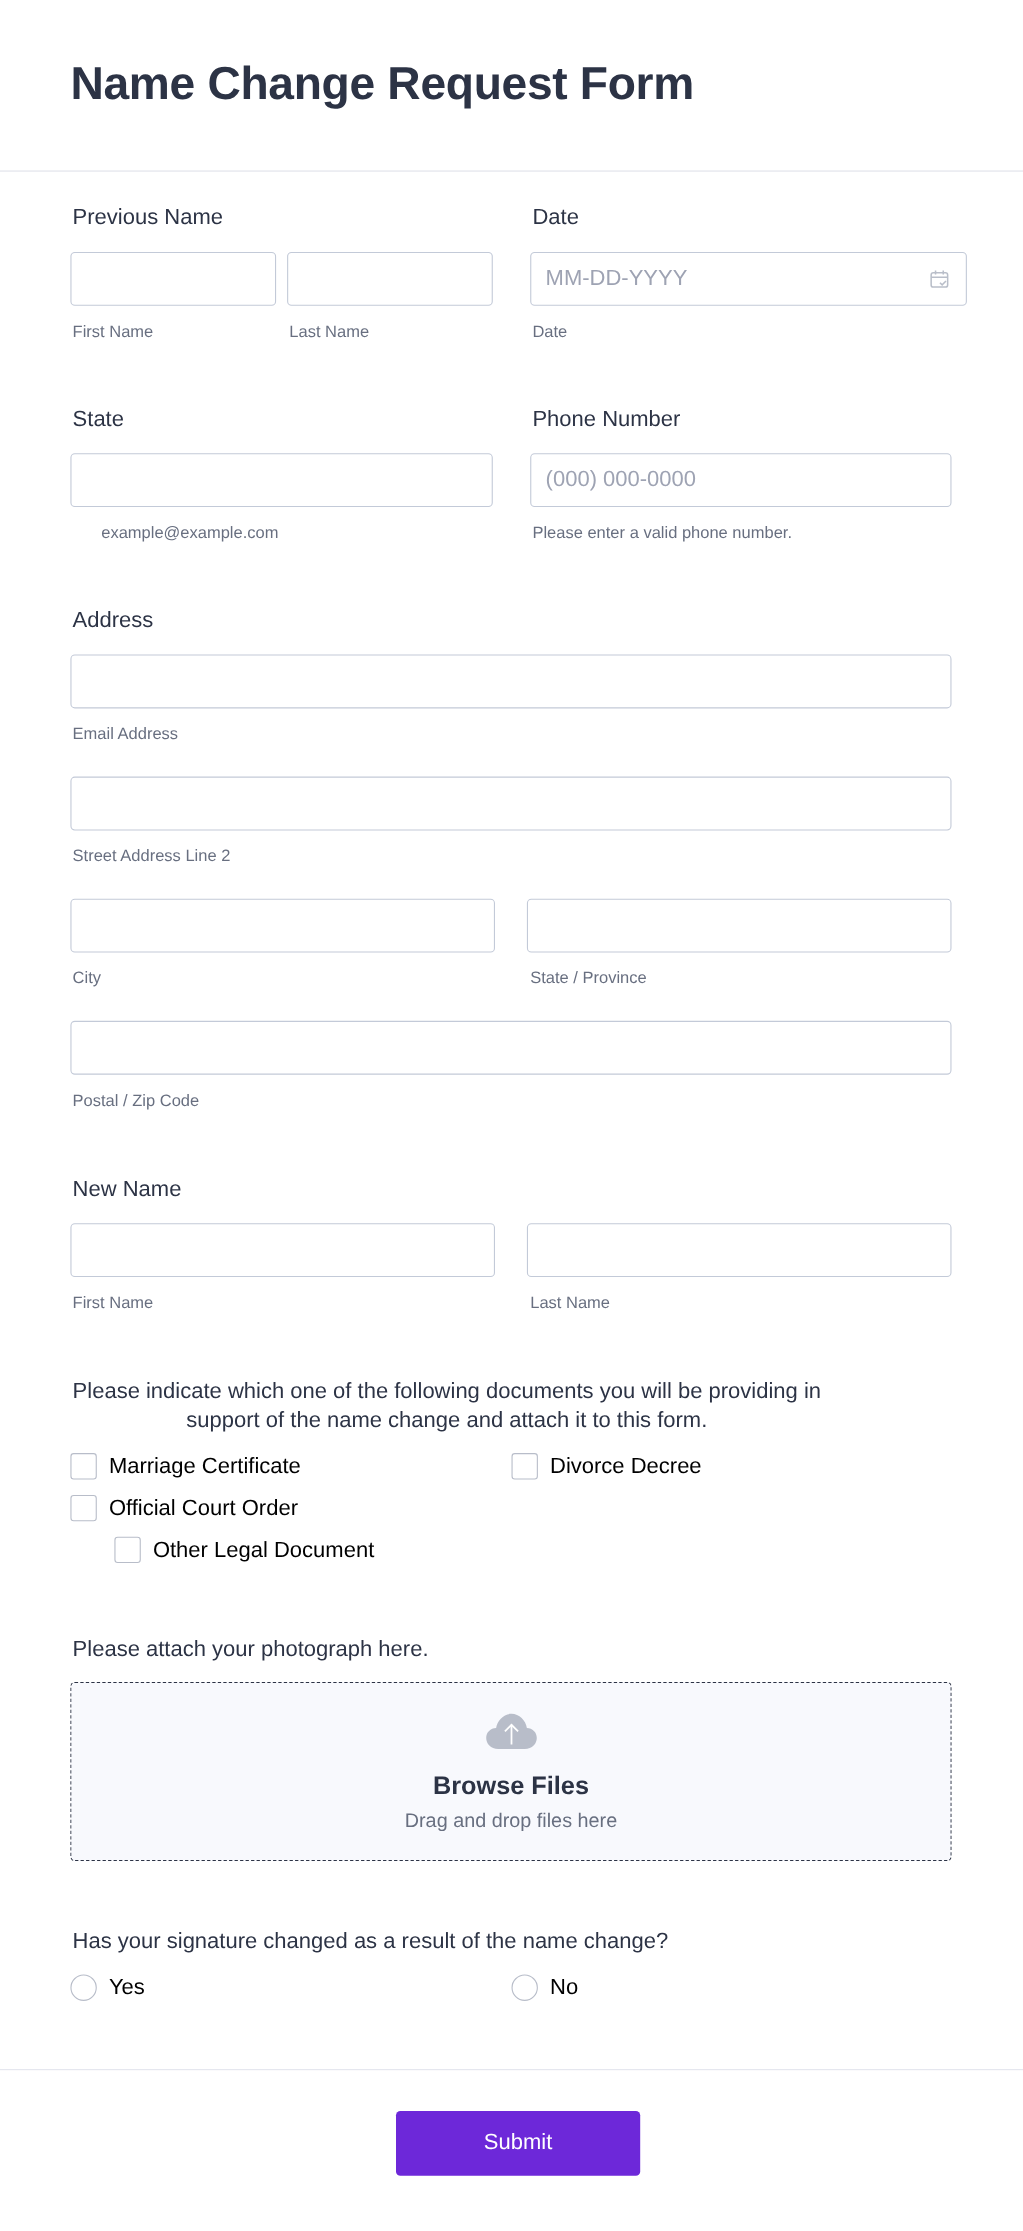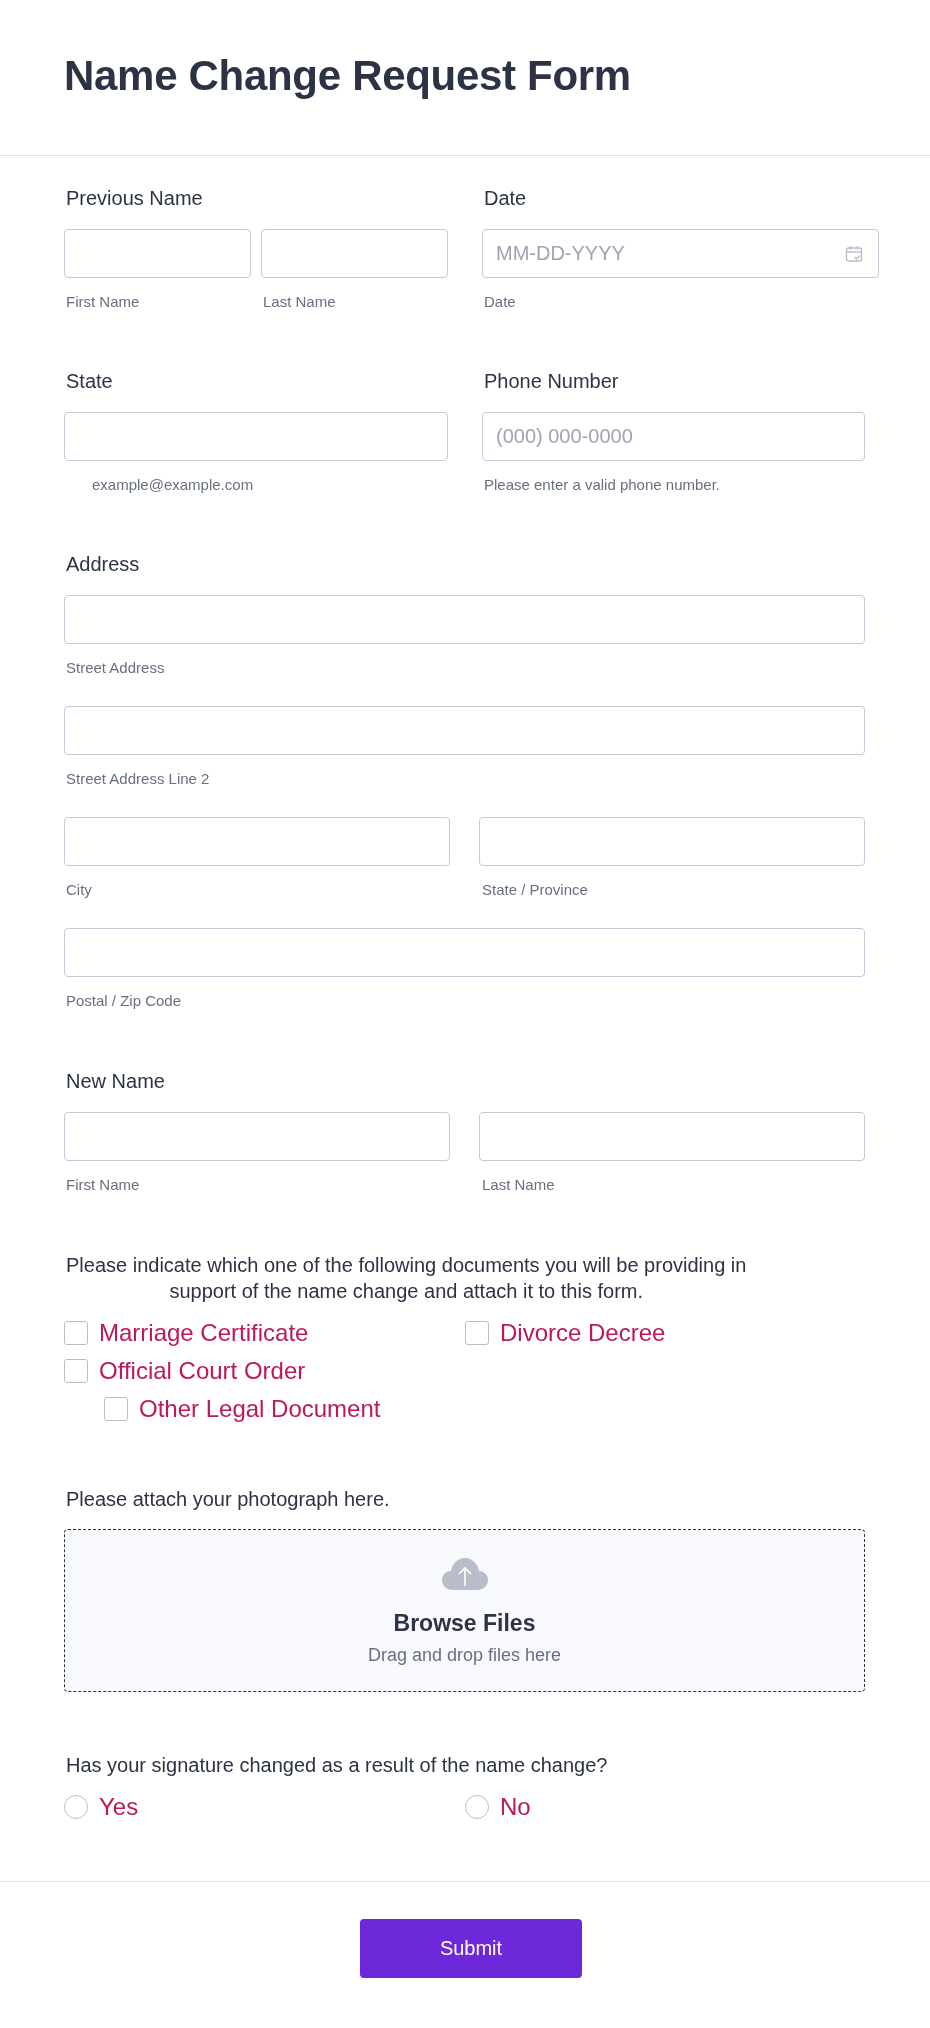--- a/index.html
+++ b/index.html
@@ -17,21 +17,21 @@
     background: #fff; font-size: 20px; color: #8e94a5; padding-left: 13px;
     display: flex; align-items: center;
   }
   .input .ph { color: #9ea3b3; }
   .cal-icon { position: absolute; right: 14px; top: 14px; width: 20px; height: 20px; }
 
   .q-label { position: absolute; font-size: 20px; color: #2c3345; line-height: 26px; text-align: center; }
   .check-item { position: absolute; display: flex; align-items: center; height: 26px; }
   .checkbox { width: 24px; height: 24px; border: 1px solid #b8bdc9; border-radius: 3px; background: #fff; margin-right: 11px; }
   .radio { width: 24px; height: 24px; border: 1px solid #b8bdc9; border-radius: 50%; background: #fff; margin-right: 11px; }
-  .opt-label { font-size: 24px; color: #be185d; text-align: right; }
+  .opt-label { font-size: 20px; color: #000000; text-align: right; }
 
   .upload {
     position: absolute; left: 64px; top: 1529px; width: 801px; height: 163px;
     border: 1px dashed #2c3345; border-radius: 4px; background: #f8f9fd;
   }
   .upload .cloud { position: absolute; left: 376px; top: 26px; width: 48px; height: 36px; }
   .upload .browse { position: absolute; left: 0; right: 0; top: 80px; text-align: center; font-size: 23px; font-weight: 700; color: #2c3345; }
   .upload .drag { position: absolute; left: 0; right: 0; top: 115px; text-align: center; font-size: 18px; color: #686f80; }
 
   .footer-line { position: absolute; left: 0; top: 1881px; width: 930px; border-top: 1px solid #e3e5ee; }
@@ -75,21 +75,21 @@
   <div class="sub-label" style="left:66px; top:476px;margin-left:26px;">example@example.com</div>
 
   <div class="field-label" style="left:484px; top:370px;">Phone Number</div>
   <div class="input" style="left:482px; top:412px; width:383px;">
     <span class="ph">(000) 000-0000</span>
   </div>
   <div class="sub-label" style="left:484px; top:476px;">Please enter a valid phone number.</div>
 
   <div class="field-label" style="left:66px; top:553px;">Address</div>
   <div class="input" style="left:64px; top:595px; width:801px;"></div>
-  <div class="sub-label" style="left:66px; top:659px;">Street Address</div>
+  <div class="sub-label" style="left:66px; top:659px;">Email Address</div>
 
   <div class="input" style="left:64px; top:706px; width:801px;"></div>
   <div class="sub-label" style="left:66px; top:770px;">Street Address Line 2</div>
 
   <div class="input" style="left:64px; top:817px; width:386px;"></div>
   <div class="input" style="left:479px; top:817px; width:386px;"></div>
   <div class="sub-label" style="left:66px; top:881px;">City</div>
   <div class="sub-label" style="left:482px; top:881px;">State / Province</div>
 
   <div class="input" style="left:64px; top:928px; width:801px;"></div>

